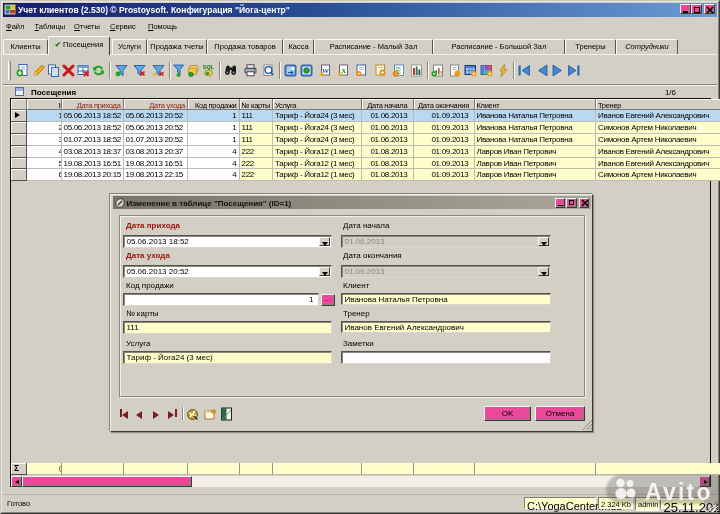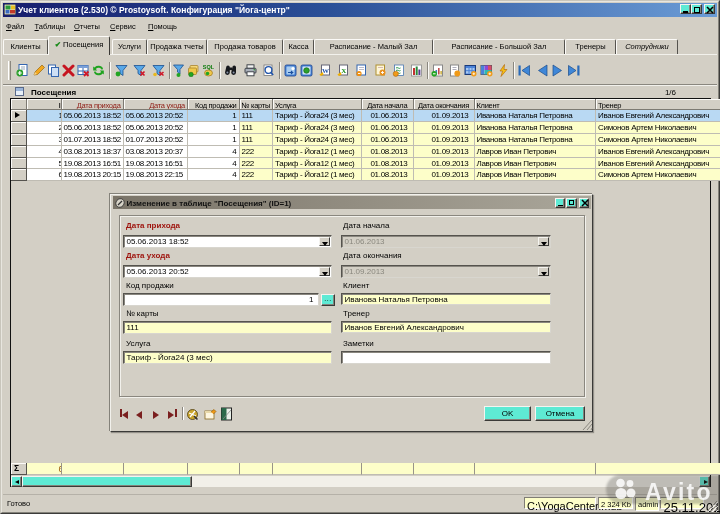--- a/index.html
+++ b/index.html
@@ -1,19 +1,19 @@
 <!DOCTYPE html>
 <html><head><meta charset="utf-8">
 <style>
 *{margin:0;padding:0;box-sizing:border-box;}
 html,body{width:720px;height:514px;overflow:hidden;}
 body{font-family:"Liberation Sans",sans-serif;background:#d3cfc5;position:relative;font-size:8px;color:#000;}
 .abs{position:absolute;}
 .sunken{border-top:1px solid #807d75;border-left:1px solid #807d75;border-right:1px solid #fff;border-bottom:1px solid #fff;}
-.btn{background:#5eead4;border-top:1px solid #f5f4f0;border-left:1px solid #f5f4f0;border-right:1px solid #3a3a38;border-bottom:1px solid #3a3a38;box-shadow:inset -1px -1px 0 #84827a;}
+.btn{background:#ec4899;border-top:1px solid #f5f4f0;border-left:1px solid #f5f4f0;border-right:1px solid #3a3a38;border-bottom:1px solid #3a3a38;box-shadow:inset -1px -1px 0 #84827a;}
 .ylw{background:#fdfec9;}
 </style></head>
 <body>
 
 <div class="abs" style="left:0;top:0;width:720px;height:514px;border:1px solid #c8c5bb;border-right:1px solid #3c3c3a;border-bottom:1px solid #3c3c3a;"></div>
 <div class="abs" style="left:1px;top:1px;width:718px;height:512px;border-top:1px solid #e8e6df;border-left:1px solid #e8e6df;border-right:1px solid #84827a;border-bottom:1px solid #84827a;"></div>
 
 <div class="abs" style="left:3px;top:3px;width:714px;height:14px;background:linear-gradient(to right,#171d6d,#2a4f97 45%,#6b9cd6);"></div>
 <svg class="abs" style="left:4px;top:4px;" width="12" height="11" viewBox="0 0 12 11">
     <rect x="0.5" y="0.5" width="11" height="10" rx="1" fill="#e8e4d8" stroke="#6a6a5a" stroke-width="0.8"></rect>

